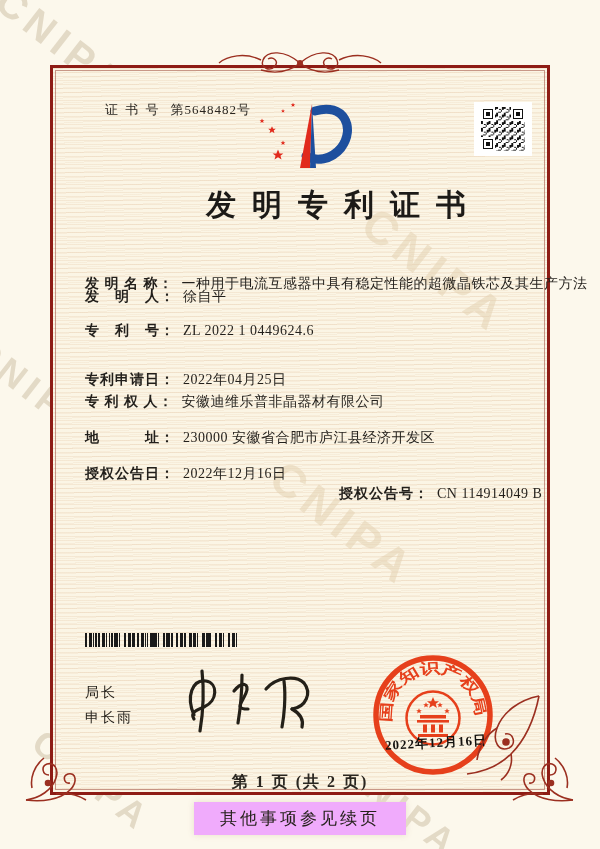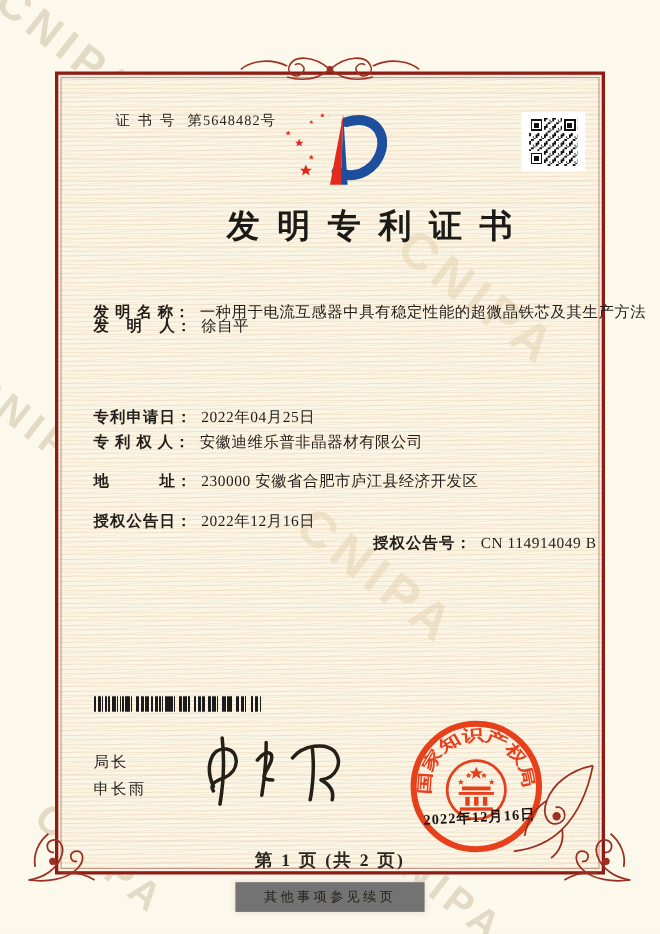--- a/index.html
+++ b/index.html
@@ -53,21 +53,21 @@
   .sig{left:119px;top:595px;}
   .seal{left:315px;top:582px;opacity:0.93;}
   .seal-date{
     left:313px;top:666px;width:140px;text-align:center;
     font-size:13px;font-weight:600;letter-spacing:1px;color:#14120f;
     transform:rotate(-3deg);
   }
   .page-info{left:0;top:704px;width:100%;text-align:center;font-size:16px;letter-spacing:2px;color:#2a2620;font-weight:bold;}
   .note{
     position:absolute;left:50%;top:802px;transform:translateX(-50%);
-    background:#737373;padding:5px 26px;font-size:12px;letter-spacing:3px;color:#26221c;
+    background:#f0abfc;padding:5px 26px;font-size:17px;letter-spacing:3px;color:#26221c;
     box-shadow:0 0 6px rgba(230,220,200,0.9);
   }
   .orn-top{position:absolute;left:215px;top:48px;z-index:3;}
   .orn-bl{position:absolute;left:22px;top:750px;z-index:3;}
   .orn-br{position:absolute;left:509px;top:750px;z-index:3;transform:scaleX(-1);}
   .orn-inbr{left:406px;top:622px;}
   .qr-box{left:421px;top:34px;width:58px;height:54px;background:#fff;display:flex;align-items:center;justify-content:center;}
 </style>
 </head>
 <body>
@@ -134,20 +134,23 @@
   </div>
 
   <div class="abs title">发明专利证书</div>
 
   <div class="abs row" style="top:182px;margin-top:25px;">
     <span class="lbl">发 明 名 称：</span><span class="val">一种用于电流互感器中具有稳定性能的超微晶铁芯及其生产方法</span>
   </div>
   <div class="abs row" style="top:220px;">
     <span class="lbl">发　明　人：</span><span class="val">徐自平</span>
   </div>
+  <div class="abs row" style="top:254px;">
+    <span class="lbl">专　利　号：</span><span class="val">ZL 2022 1 0449624.6</span>
+  </div>
   <div class="abs row" style="top:303px;text-align:right;">
     <span class="lbl">专利申请日：</span><span class="val">2022年04月25日</span>
   </div>
   <div class="abs row" style="top:325px;">
     <span class="lbl">专 利 权 人：</span><span class="val">安徽迪维乐普非晶器材有限公司</span>
   </div>
   <div class="abs row" style="top:361px;">
     <span class="lbl">地　　　址：</span><span class="val">230000 安徽省合肥市庐江县经济开发区</span>
   </div>
   <div class="abs row" style="top:397px;width:452px;">

